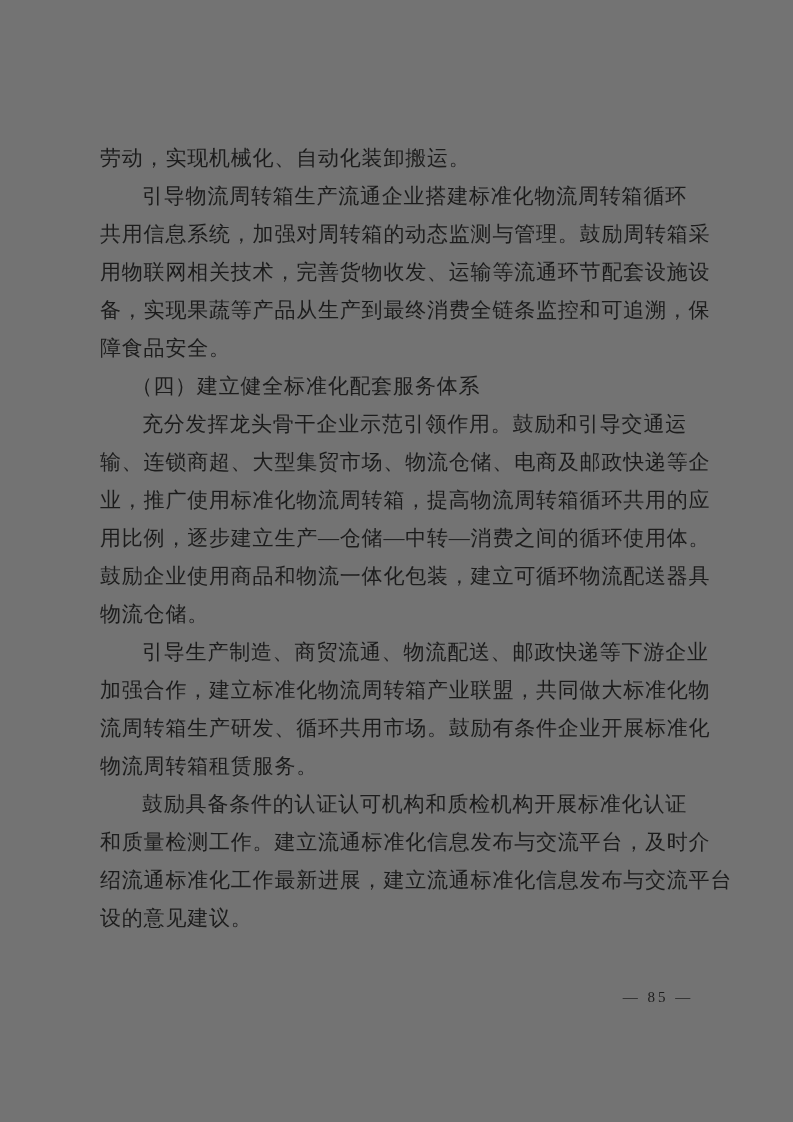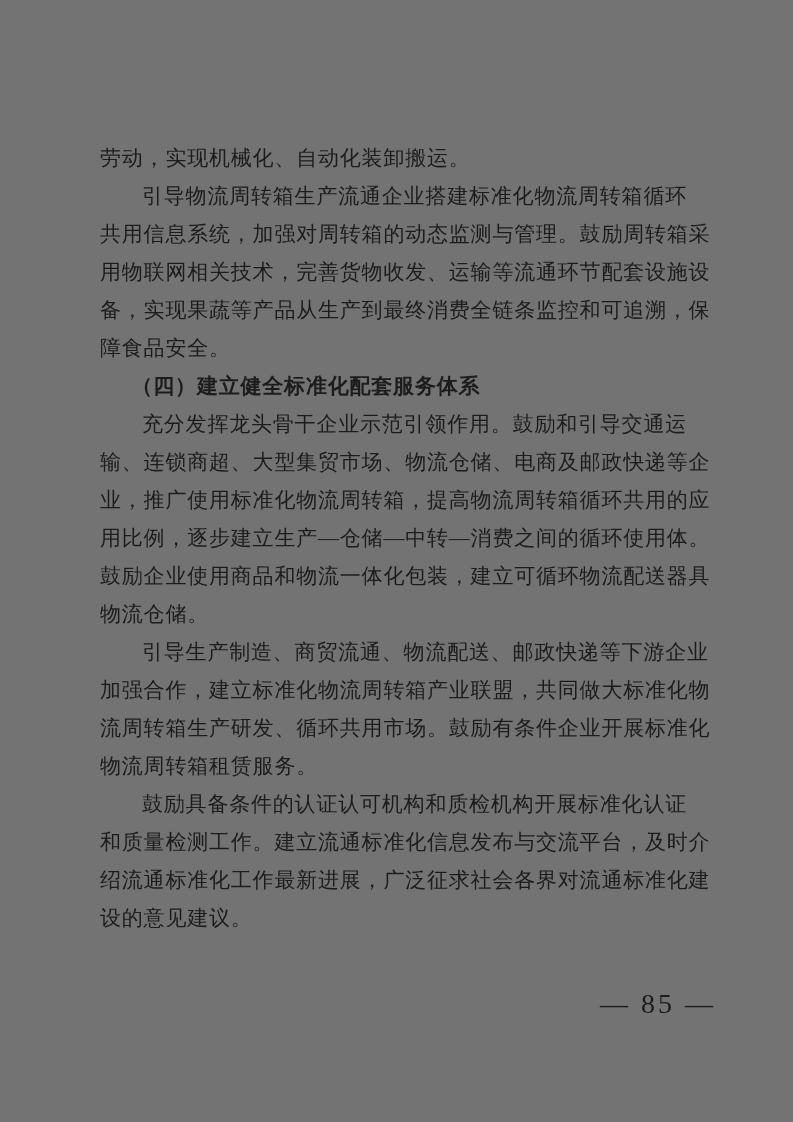--- a/index.html
+++ b/index.html
@@ -27,34 +27,34 @@
     letter-spacing: 0.8px;
   }
   .line {
     height: 38px;
     white-space: nowrap;
   }
   .para.indent .line:first-child {
     text-indent: 2em;
   }
   .para.heading .line {
-    font-weight: bold;
+    font-weight: normal;
   }
   .para.heading .line:first-child {
     text-indent: 1.5em;
   }
   .footer {
     position: absolute;
     top: 988px;
     left: 593px;
     width: 130px;
     text-align: center;
   }
   .pagenum {
-    font-size: 28px;
+    font-size: 15px;
     letter-spacing: 3px;
     color: #1c1c1c;
     white-space: nowrap;
   }
 </style>
 </head>
 <body>
 
 <div class="page">
   <main class="text-block" id="doc-body">
@@ -81,20 +81,20 @@
       </div>
       <div class="para body indent">
         <div class="line">引导生产制造、商贸流通、物流配送、邮政快递等下游企业</div>
         <div class="line">加强合作，建立标准化物流周转箱产业联盟，共同做大标准化物</div>
         <div class="line">流周转箱生产研发、循环共用市场。鼓励有条件企业开展标准化</div>
         <div class="line">物流周转箱租赁服务。</div>
       </div>
       <div class="para body indent">
         <div class="line">鼓励具备条件的认证认可机构和质检机构开展标准化认证</div>
         <div class="line">和质量检测工作。建立流通标准化信息发布与交流平台，及时介</div>
-        <div class="line">绍流通标准化工作最新进展，广泛征求社会各界对流通标准化建</div>
+        <div class="line">绍流通标准化工作最新进展，建立流通标准化信息发布与交流平台</div>
         <div class="line">设的意见建议。</div>
       </div>
     </main>
   <div class="footer">
     <span class="pagenum">— 85 —</span>
   </div>
 </div>
 
 </body></html>

